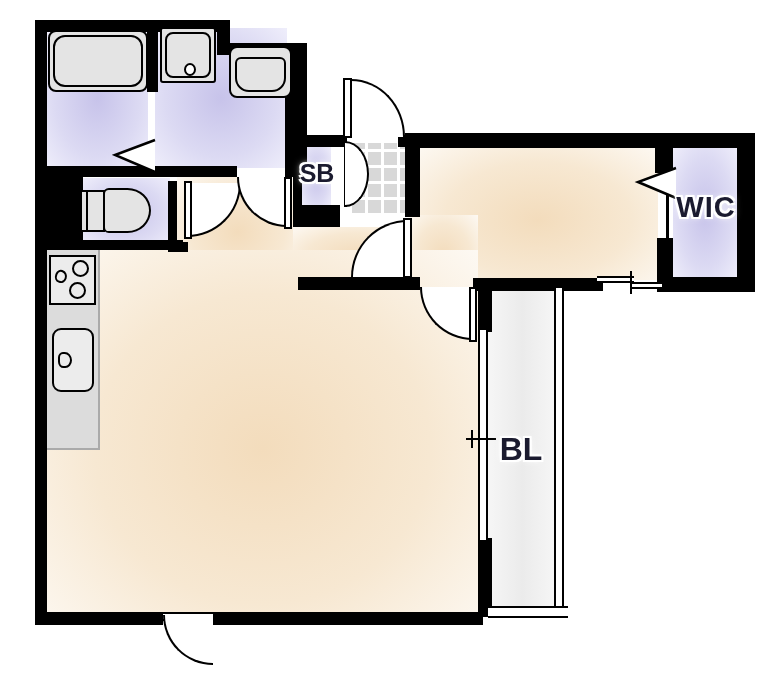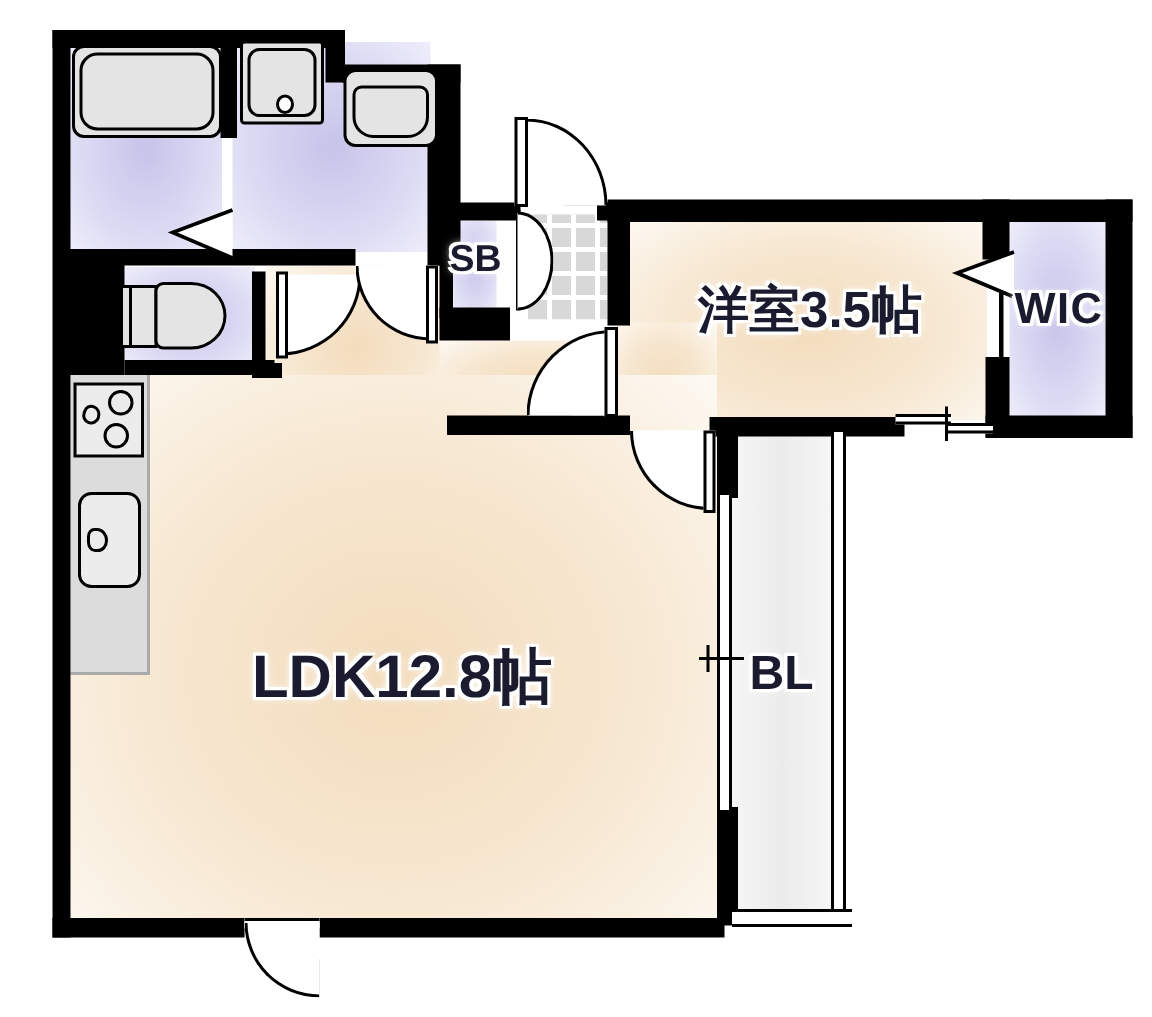--- a/index.html
+++ b/index.html
@@ -146,19 +146,17 @@
 
   <div class="arc tl" style="left:351px;top:220px;width:57px;height:57px;"></div>
   <div class="leaf" style="left:403px;top:218px;width:9px;height:60px;"></div>
 
   <div class="arc bl" style="left:420px;top:287px;width:53px;height:53px;"></div>
   <div class="leaf" style="left:469px;top:287px;width:8px;height:55px;"></div>
 
   <div class="dline-h" style="left:163px;top:612px;width:50px;height:9px;"></div>
   <div class="arc bl" style="left:163px;top:615px;width:50px;height:50px;"></div>
 
-  <div class="rlabel" style="left:268px;top:451px;font-size:40px;">LDK12.8帖</div>
-  <div class="rlabel" style="left:540px;top:207px;font-size:34px;">洋室3.5帖</div>
   <div class="rlabel" style="left:706px;top:207px;font-size:29px;letter-spacing:1px;">WIC</div>
   <div class="rlabel" style="left:317px;top:173px;font-size:25px;">SB</div>
   <div class="rlabel" style="left:521px;top:449px;font-size:32px;">BL</div>
 
 </div>
 
 </body></html>

